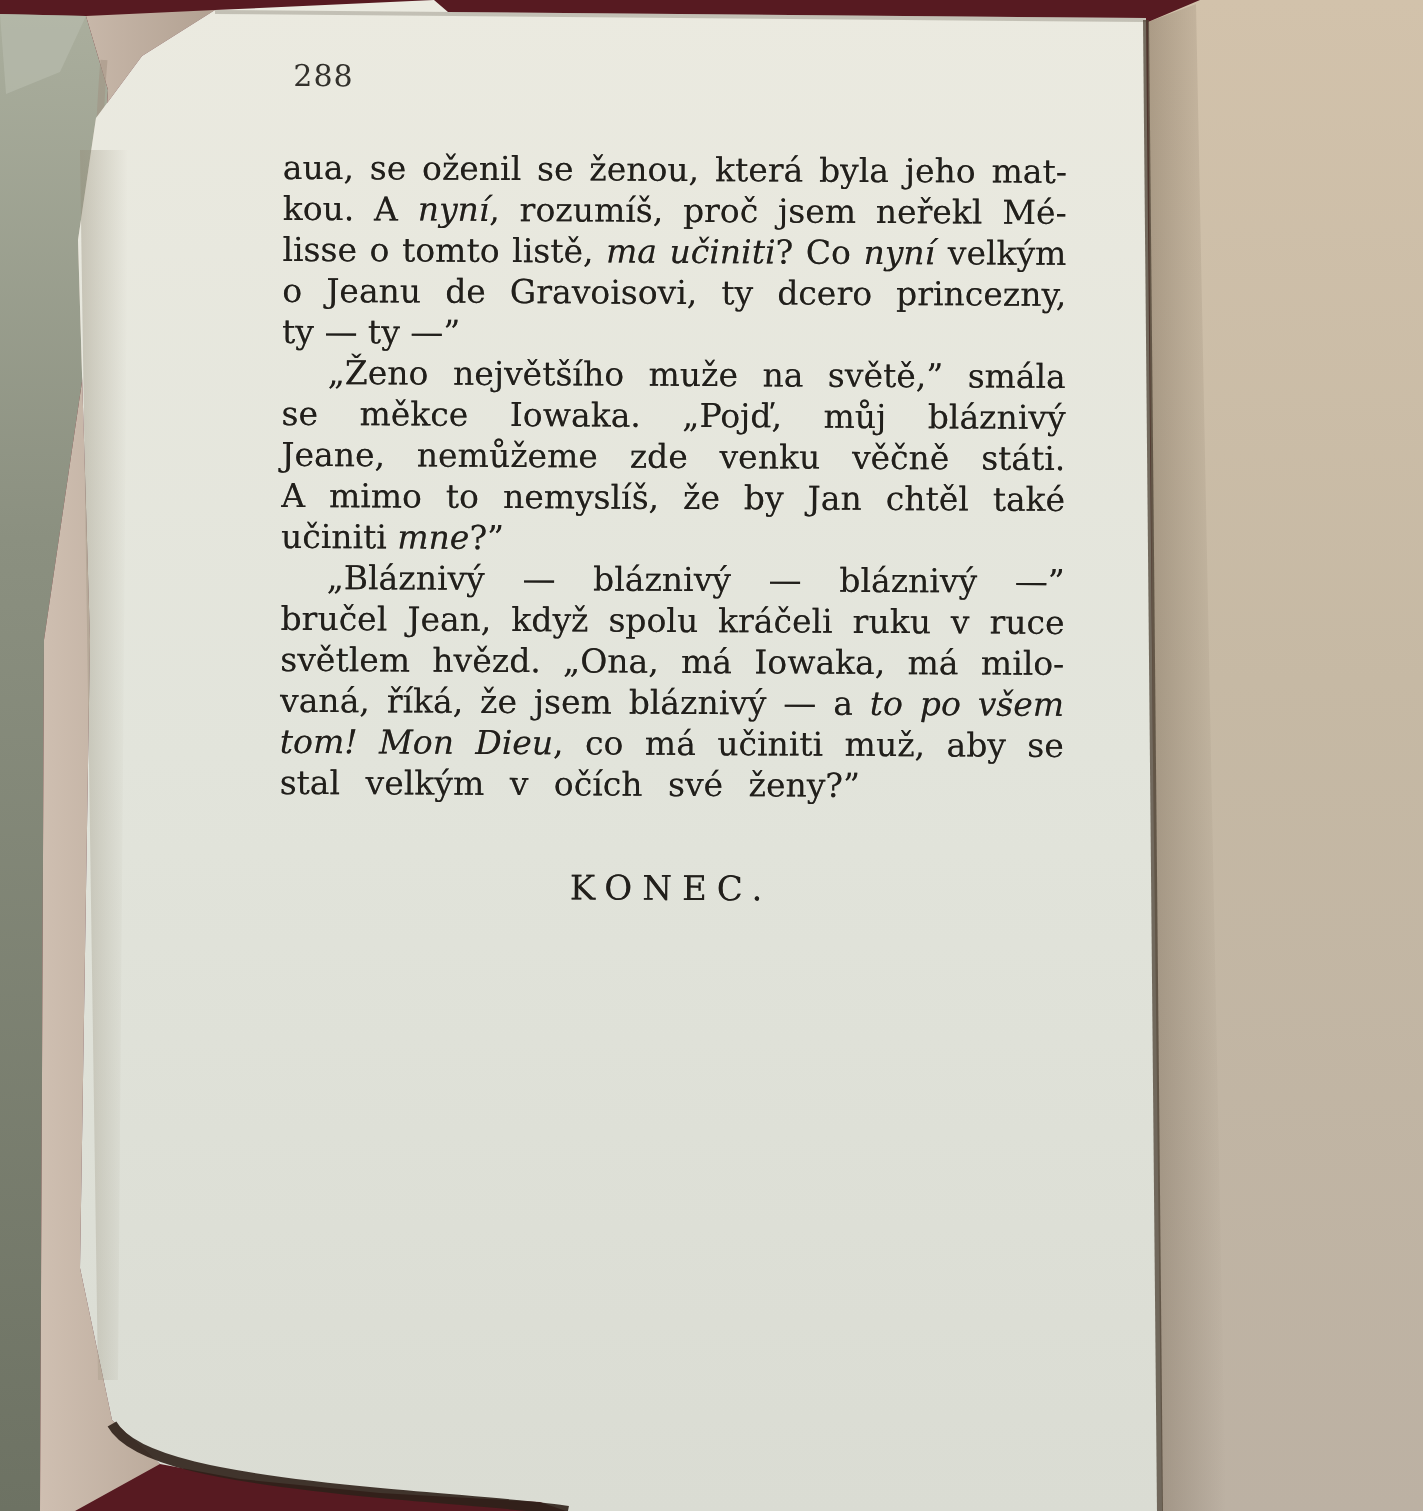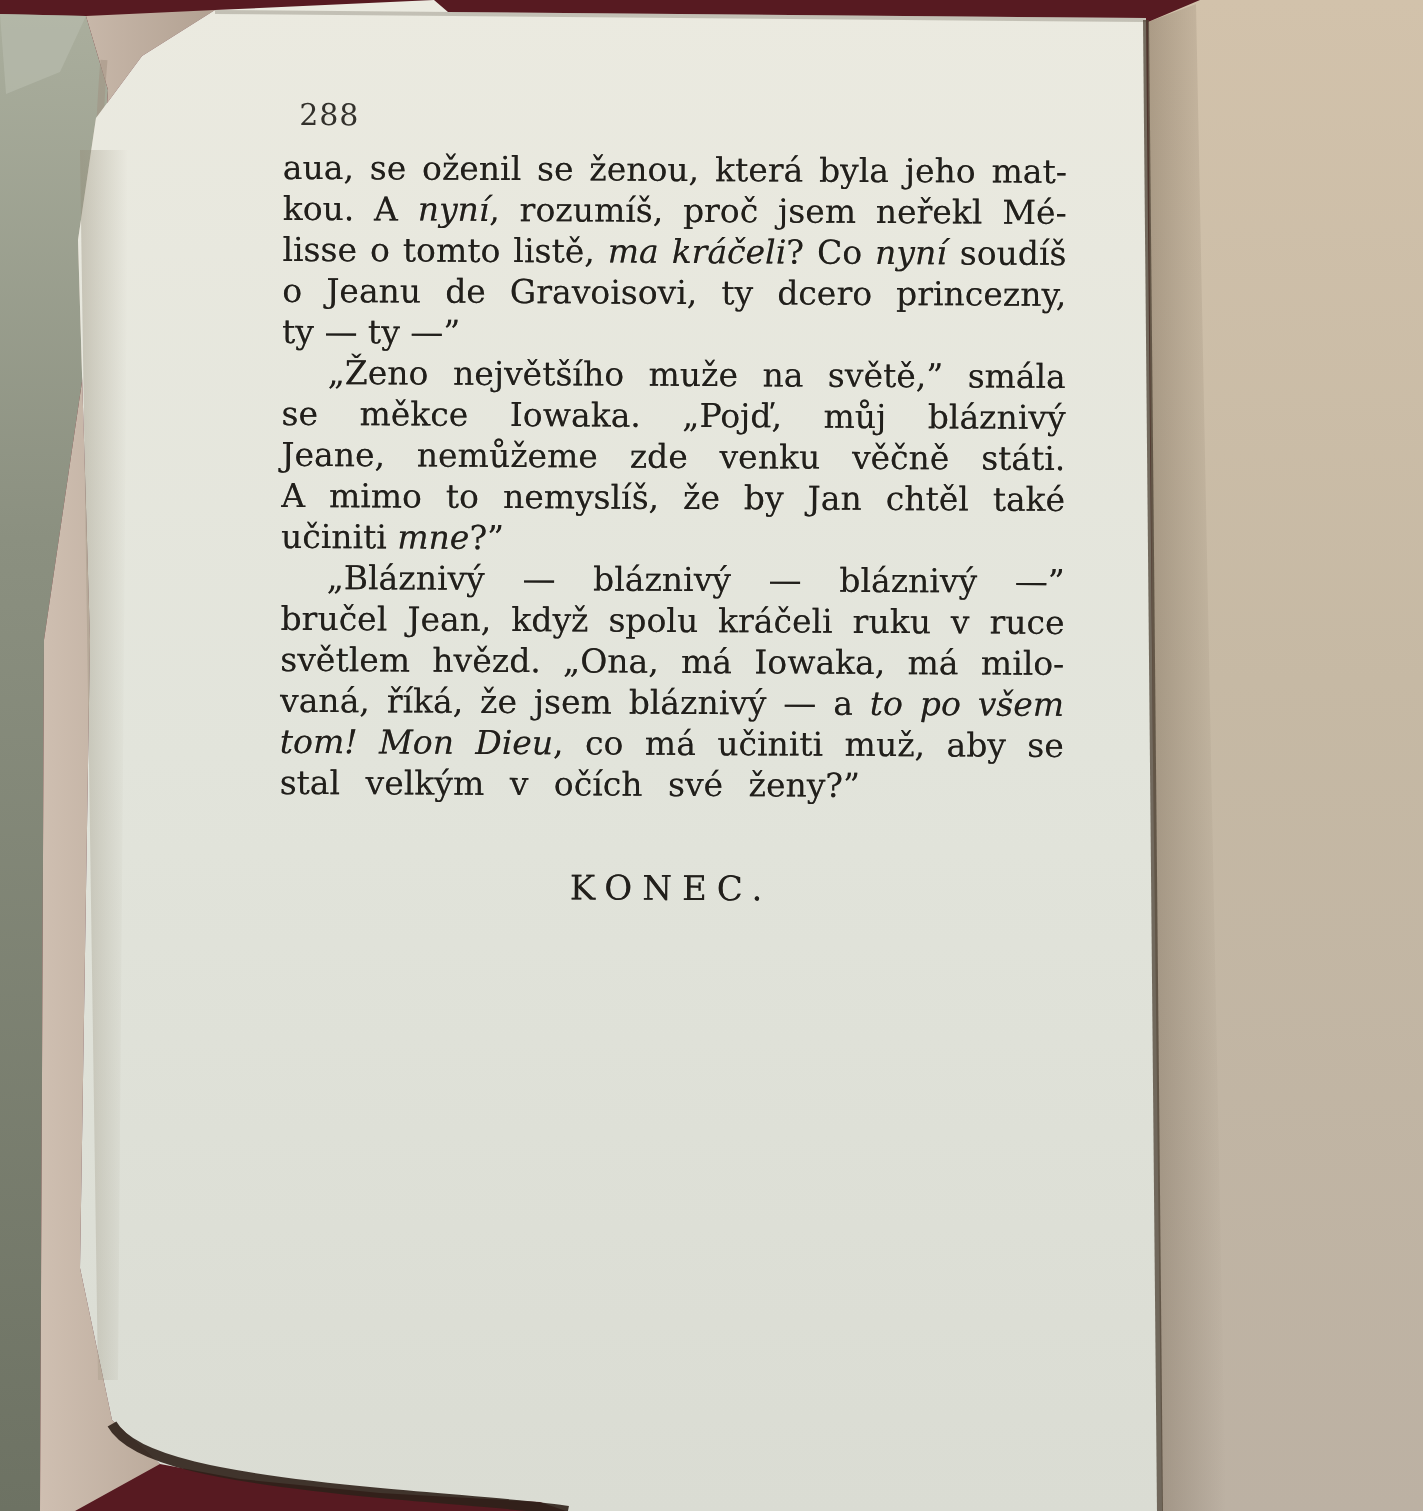--- a/index.html
+++ b/index.html
@@ -7,22 +7,22 @@
     position:relative; width:1423px; height:1511px; overflow:hidden;
     font-family:"DejaVu Serif","Liberation Serif",serif;
   }
   svg.scene { position:absolute; left:0; top:0; width:1423px; height:1511px; display:block; }
   .text-layer {
     position:absolute; left:0; top:0; width:100%; height:100%;
     transform:rotate(0.3deg); transform-origin:300px 150px;
     color:#211f1b;
   }
   .page-number {
-    position:absolute; left:299px; top:58px;
-    font-size:30px; letter-spacing:1px; color:#33312c;margin-top:39px;
+    position:absolute; left:293px; top:58px;
+    font-size:30px; letter-spacing:1px; color:#33312c;
   }
   .text-block { position:absolute; left:283px; top:147px; width:784px; }
   .tline {
     box-sizing:border-box; width:100%; height:41px; line-height:41px;
     font-size:33px; color:#211f1b;
     text-align:justify; text-align-last:justify;
     text-shadow:0 0 0.5px rgba(33,31,27,0.65);
     white-space:normal;
   }
   .tline.indent { padding-left:46px; }
@@ -87,21 +87,21 @@
     <path d="M215,12 L1146,20" stroke="rgba(120,115,100,0.35)" stroke-width="4" fill="none"></path>
     <path d="M112,1424 C 132,1460 220,1478 380,1493 C 480,1502 542,1506 568,1511" stroke="#2f211a" stroke-width="10" fill="none" opacity="0.9"></path>
     <path d="M1146,20 L1160,1511" stroke="#4c4033" stroke-width="6" fill="none" opacity="0.75"></path>
   </svg>
 
   <div class="text-layer">
     <div class="page-number">288</div>
     <div class="text-block">
         <div class="tline"><span>aua, se oženil se ženou, která byla jeho mat-</span></div>
         <div class="tline"><span>kou. A </span><span class="it">nyní</span><span>, rozumíš, proč jsem neřekl Mé-</span></div>
-        <div class="tline"><span>lisse o tomto listě, </span><span class="it">ma kráčeli</span><span>? Co </span><span class="it">nyní</span><span> soudíš</span></div>
+        <div class="tline"><span>lisse o tomto listě, </span><span class="it">ma učiniti</span><span>? Co </span><span class="it">nyní</span><span> velkým</span></div>
         <div class="tline"><span>o Jeanu de Gravoisovi, ty dcero princezny,</span></div>
         <div class="tline nojust"><span>ty — ty —”</span></div>
         <div class="tline indent"><span>„Ženo největšího muže na světě,” smála</span></div>
         <div class="tline"><span>se měkce Iowaka. „Pojď, můj bláznivý</span></div>
         <div class="tline"><span>Jeane, nemůžeme zde venku věčně státi.</span></div>
         <div class="tline"><span>A mimo to nemyslíš, že by Jan chtěl také</span></div>
         <div class="tline nojust"><span>učiniti </span><span class="it">mne</span><span>?”</span></div>
         <div class="tline indent"><span>„Bláznivý — bláznivý — bláznivý —”</span></div>
         <div class="tline"><span>bručel Jean, když spolu kráčeli ruku v ruce</span></div>
         <div class="tline"><span>světlem hvězd. „Ona, má Iowaka, má milo-</span></div>

